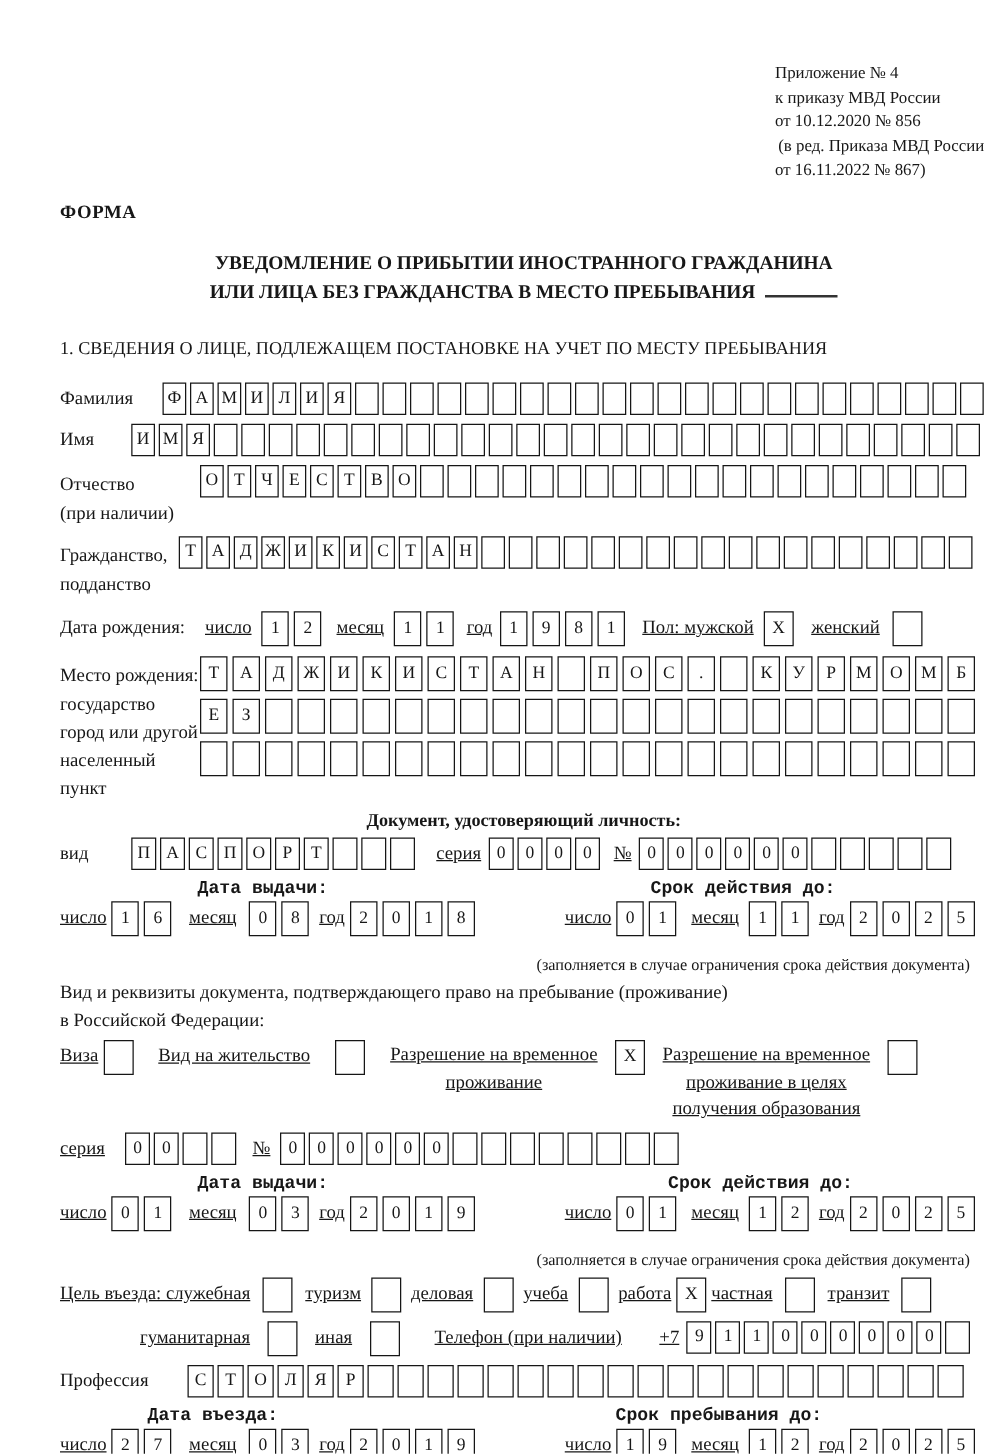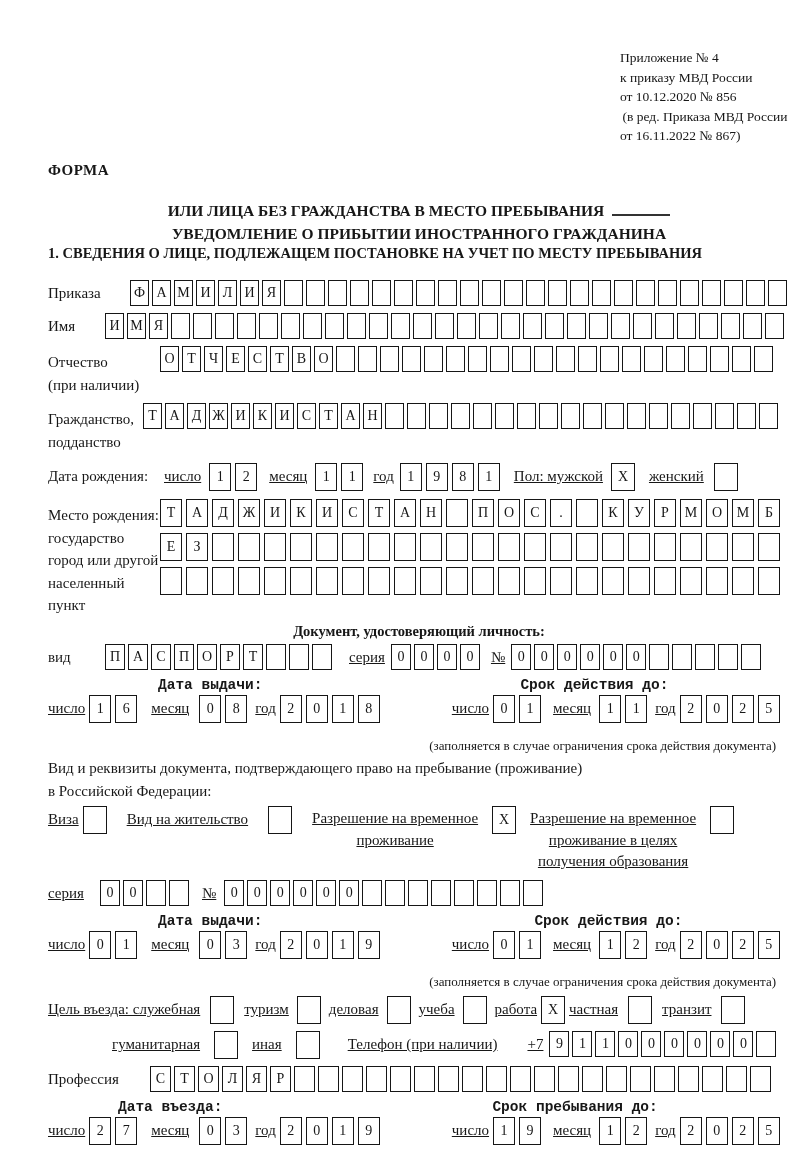--- a/index.html
+++ b/index.html
@@ -8,21 +8,21 @@
     font-family:"Liberation Serif","DejaVu Serif",serif;
     color:#171717;font-size:15px;
   }
   .page{box-sizing:border-box;width:800px;height:1163px;padding:48px 10px 10px 48px;position:relative;}
   
   .annex{margin-left:572px;font-size:13.5px;line-height:1.45;}
   .annex .rev{margin-top:0;text-align:center;}
   .forma{text-align:left;padding-right:32px;font-weight:bold;font-size:15px;margin-top:16px;letter-spacing:.5px;}
   .title{ text-align:center;font-weight:bold;font-size:15.5px;margin-top:20px;line-height:1.5;}
   .blank-line{display:inline-block;width:58px;border-bottom:2px solid #333;height:14px;margin-left:8px;}
-  .sect{font-weight:bold;font-size:14.5px;margin-bottom:18px;}
+  .sect{font-weight:normal;font-size:14.5px;margin-top:26px;margin-bottom:18px;}
   
   .row{display:flex;align-items:flex-start;margin-bottom:7px;}
   .lbl{flex:0 0 auto;padding-top:5px;}
   .lbl2{line-height:1.5;}
   .cells{display:flex;flex-wrap:nowrap;}
   .cell{box-sizing:border-box;display:inline-flex;align-items:center;justify-content:center;
     border:1.5px solid #161616;height:26px;background:#fff;font-size:14px;flex:0 0 auto;}
   .c22 .cell{width:19px;margin-right:3px;}
   .c23 .cell{width:20px;margin-right:3px;}
   .c24 .cell{width:21px;margin-right:3px;}
@@ -48,28 +48,28 @@
     <div>Приложение № 4</div>
     <div>к приказу МВД России</div>
     <div>от 10.12.2020 № 856</div>
     <div class="rev">(в ред. Приказа МВД России</div>
     <div>от 16.11.2022 № 867)</div>
   </div>
 
   <div class="forma">ФОРМА</div>
 
   <div class="title">
+    <div>УВЕДОМЛЕНИЕ О ПРИБЫТИИ ИНОСТРАННОГО ГРАЖДАНИНА</div>
     <div><span>ИЛИ ЛИЦА БЕЗ ГРАЖДАНСТВА В МЕСТО ПРЕБЫВАНИЯ</span><span class="blank-line"></span></div>
-    <div>УВЕДОМЛЕНИЕ О ПРИБЫТИИ ИНОСТРАННОГО ГРАЖДАНИНА</div>
   </div>
 
   <div class="sect">1. СВЕДЕНИЯ О ЛИЦЕ, ПОДЛЕЖАЩЕМ ПОСТАНОВКЕ НА УЧЕТ ПО МЕСТУ ПРЕБЫВАНИЯ</div>
 
   <div class="row">
-    <div class="lbl" style="width:82px">Приказа</div>
+    <div class="lbl" style="width:82px">Фамилия</div>
     <div class="cells c22">
         <span class="cell">Ф</span>
         <span class="cell">А</span>
         <span class="cell">М</span>
         <span class="cell">И</span>
         <span class="cell">Л</span>
         <span class="cell">И</span>
         <span class="cell">Я</span>
         <span class="cell"></span>
         <span class="cell"></span>

